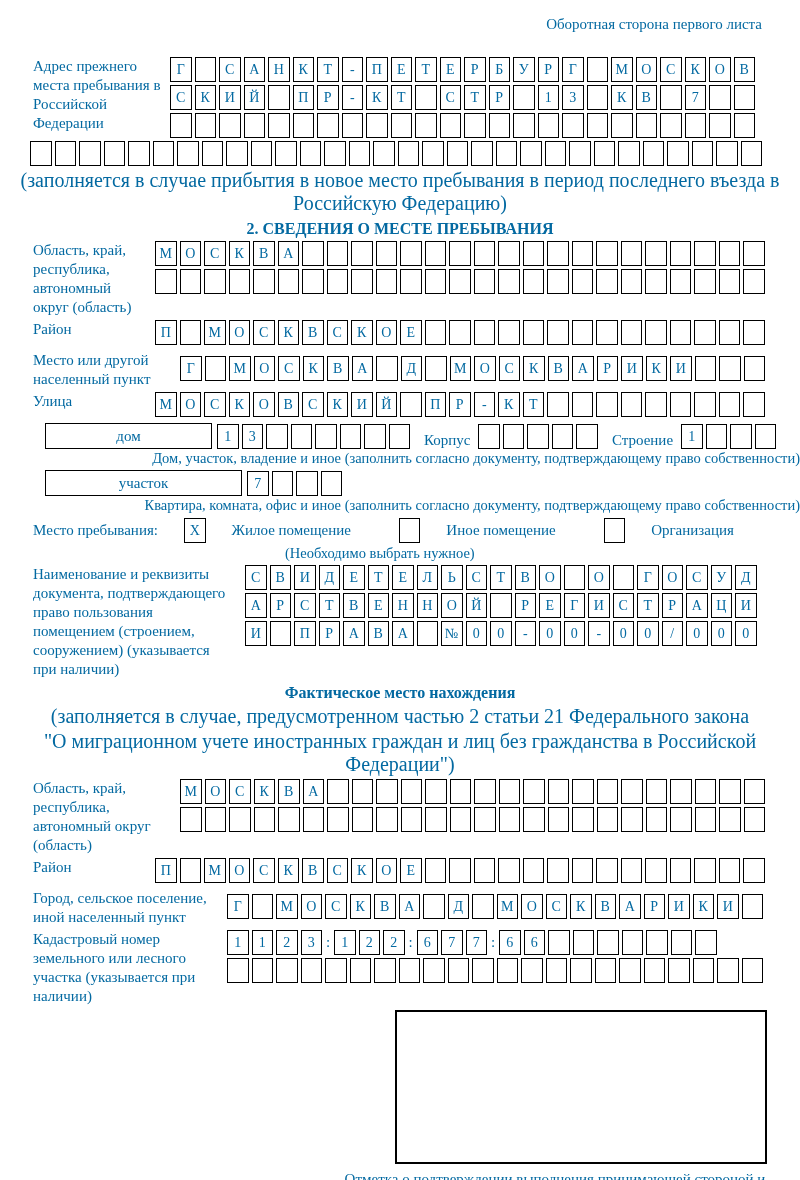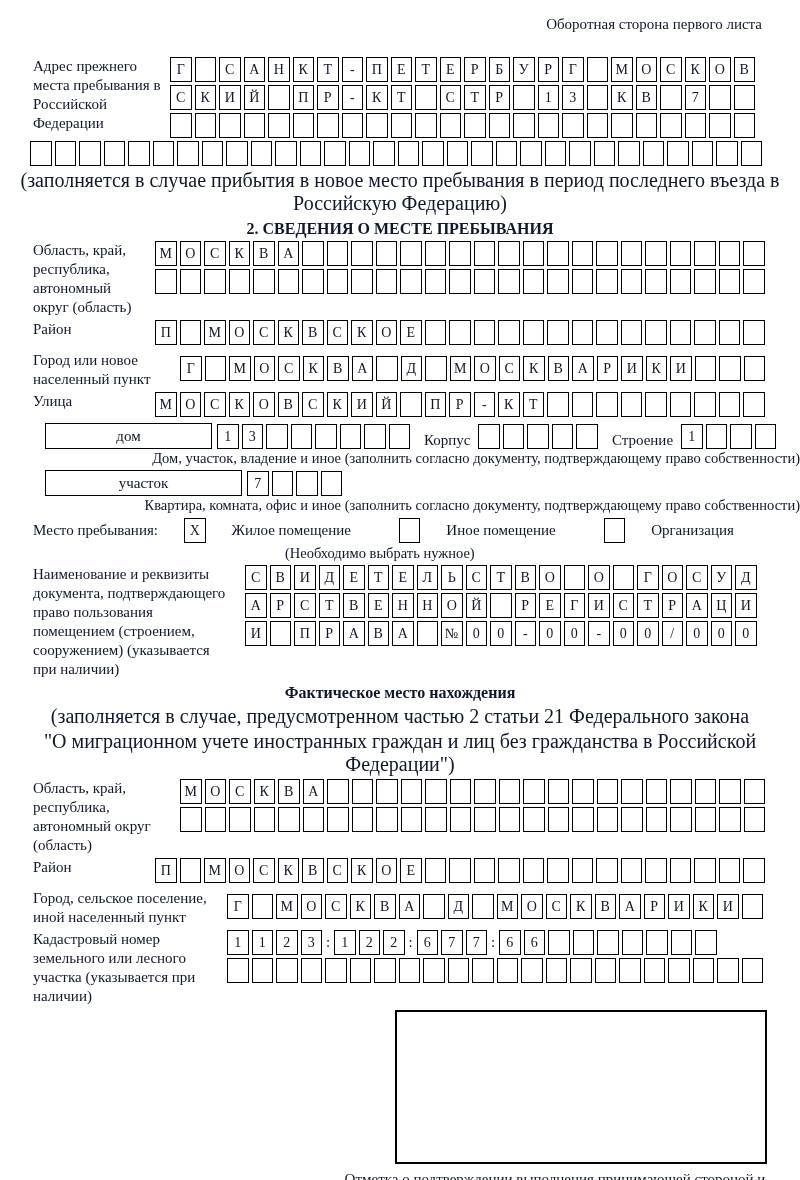--- a/index.html
+++ b/index.html
@@ -1,17 +1,17 @@
 <!DOCTYPE html>
 <html><head>
 <meta charset="utf-8">
 <style>
   html,body{margin:0;padding:0;background:#fff;}
   .page{width:800px;height:1180px;box-sizing:border-box;padding-top:16px;position:relative;
-        font-family:"Liberation Serif","DejaVu Serif",serif;color:#0f172a;overflow:hidden;background:#fff;}
+        font-family:"Liberation Serif","DejaVu Serif",serif;color:#0369a1;overflow:hidden;background:#fff;}
   .right-note{text-align:right;margin-right:38px;font-size:15px;}
   .field{display:flex;margin-left:33px;margin-top:3px;}
   .flabel{flex:none;font-size:15px;line-height:19px;padding-right:8px;box-sizing:border-box;}
   .w122{width:122px}.w137{width:137px}.w147{width:147px}.w194{width:194px}.w212{width:212px}
   .rows{display:flex;flex-direction:column;}
   .boxrow{display:flex;gap:3px;align-items:center;margin-bottom:3px;}
   .boxrow.nomb{margin-bottom:0;}
   .cbox{box-sizing:border-box;flex:none;width:21.5px;height:25px;border:1.6px solid #000;
         display:flex;align-items:center;justify-content:center;font-size:14px;background:#fff;}
   .sep{flex:none;width:6px;text-align:center;font-size:15px;}
@@ -241,21 +241,21 @@
         <span class="cbox"></span>
         <span class="cbox"></span>
         <span class="cbox"></span>
         <span class="cbox"></span>
         <span class="cbox"></span>
         <span class="cbox"></span>
       </div>
   </div>
 
   <div class="field">
-    <div class="flabel w147">Город или новое населенный пункт</div>
+    <div class="flabel w147">Место или другой населенный пункт</div>
     <div class="boxrow">
         <span class="cbox">Г</span>
         <span class="cbox"></span>
         <span class="cbox">М</span>
         <span class="cbox">О</span>
         <span class="cbox">С</span>
         <span class="cbox">К</span>
         <span class="cbox">В</span>
         <span class="cbox">А</span>
         <span class="cbox"></span>

